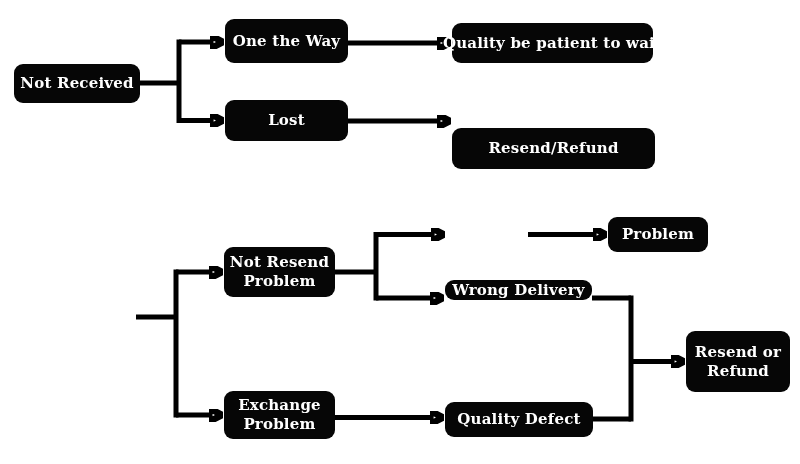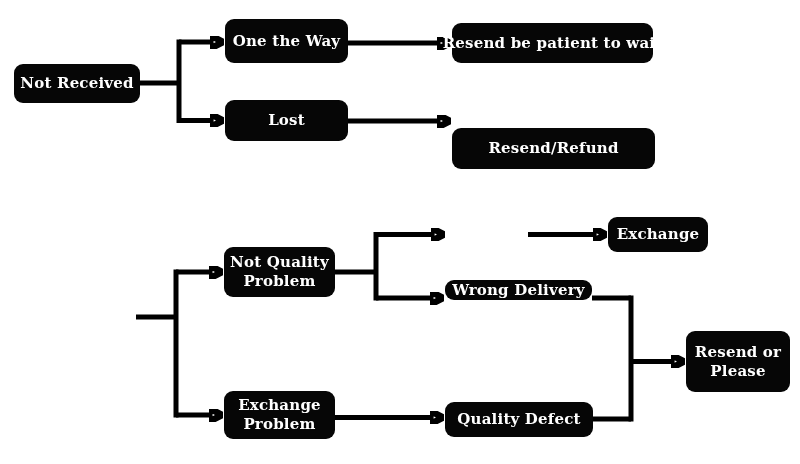--- a/index.html
+++ b/index.html
@@ -84,24 +84,24 @@
     <path d="M528 234.5 H594" marker-end="url(#arrow)"></path>
     <path d="M592 298 H631"></path>
     <path d="M631 295.5 V421.5"></path>
     <path d="M593 419 H631"></path>
     <path d="M631 361.5 H672" marker-end="url(#arrow)"></path>
     <path d="M335 417.5 H431" marker-end="url(#arrow)"></path>
   </svg>
 
   <div class="node nowrap n-not-received" style="background: rgb(6, 6, 6); color: rgb(255, 255, 255);">Not Received</div>
   <div class="node nowrap n-one-the-way" style="background: rgb(6, 6, 6); color: rgb(255, 255, 255);">One the Way</div>
-  <div class="node nowrap n-please-wait" style="background: rgb(6, 6, 6); color: rgb(255, 255, 255);">Resend be patient to wait</div>
+  <div class="node nowrap n-please-wait" style="background: rgb(6, 6, 6); color: rgb(255, 255, 255);">Quality be patient to wait</div>
   <div class="node nowrap n-lost" style="background: rgb(6, 6, 6); color: rgb(255, 255, 255);">Lost</div>
   <div class="node nowrap n-resend-refund" style="background: rgb(6, 6, 6); color: rgb(255, 255, 255); margin-top: 26px;">Resend/Refund</div>
 
-  <div class="node n-not-quality" style="background: rgb(6, 6, 6); color: rgb(255, 255, 255);">Not Quality Problem</div>
+  <div class="node n-not-quality" style="background: rgb(6, 6, 6); color: rgb(255, 255, 255);">Not Resend Problem</div>
   <div class="node n-quality-problem" style="background: rgb(6, 6, 6); color: rgb(255, 255, 255);">Exchange Problem</div>
-  <div class="node nowrap n-exchange" style="background: rgb(6, 6, 6); color: rgb(255, 255, 255);">Exchange</div>
+  <div class="node nowrap n-exchange" style="background: rgb(6, 6, 6); color: rgb(255, 255, 255);">Problem</div>
   <div class="node nowrap n-wrong-delivery" style="background: rgb(6, 6, 6); color: rgb(255, 255, 255);">Wrong Delivery</div>
   <div class="node nowrap n-quality-defect" style="background: rgb(6, 6, 6); color: rgb(255, 255, 255);">Quality Defect</div>
-  <div class="node n-resend-or-refund" style="background: rgb(6, 6, 6); color: rgb(255, 255, 255);">Resend or Please</div>
+  <div class="node n-resend-or-refund" style="background: rgb(6, 6, 6); color: rgb(255, 255, 255);">Resend or Refund</div>
 
 </div>
 
 </body></html>

